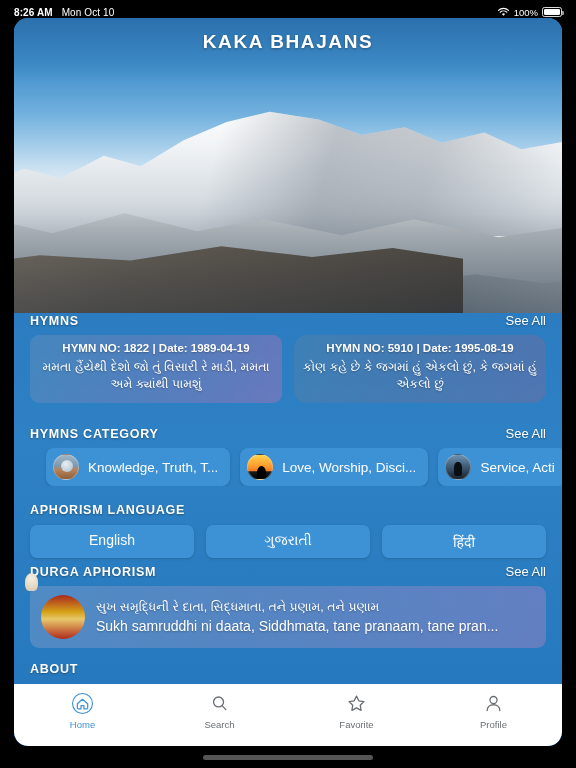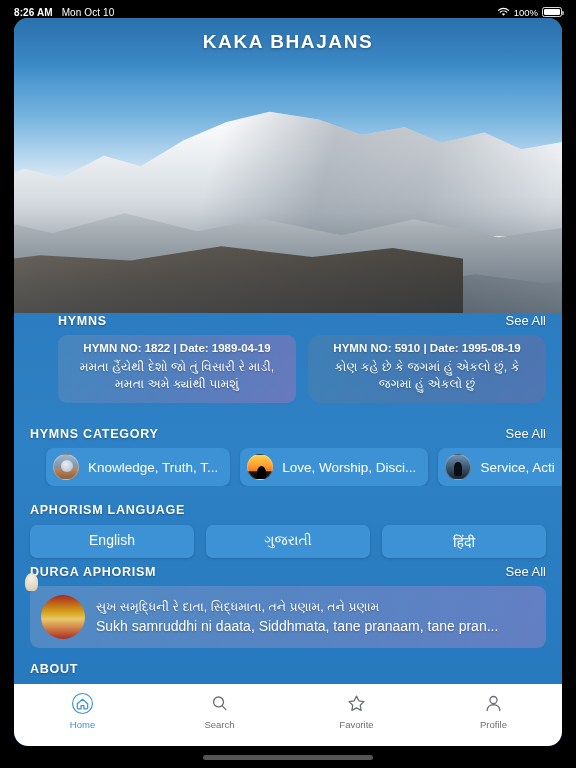--- a/index.html
+++ b/index.html
@@ -111,21 +111,21 @@
   .sec-title {
     color: #fff; font-size: 12.5px; font-weight: 700; letter-spacing: .75px;
     text-shadow: 0 1px 2px rgba(0,0,0,.35);
   }
   .see-all {
     color: #fff; font-size: 13px; font-weight: 400;
     text-shadow: 0 1px 2px rgba(0,0,0,.35);
   }
 
   
-  .sec-hymns { position: absolute; top: 295px; left: 0; width: 548px; padding-left: 28px; }
+  .sec-hymns { position: absolute; top: 295px; left: 0; width: 548px; }
   .hymn-row { display: flex; gap: 12px; padding: 0 16px; }
   .hymn-card {
     flex: 1 1 0; min-width: 0;
     border-radius: 9px;
     padding: 7px 9px 10px;
     background: linear-gradient(110deg, rgba(86,140,190,.62) 0%, rgba(104,128,186,.62) 45%, rgba(140,118,186,.62) 100%);
     backdrop-filter: blur(1px);
   }
   .hymn-card.b {
     background: linear-gradient(110deg, rgba(74,130,175,.60) 0%, rgba(86,118,168,.60) 50%, rgba(104,112,166,.60) 100%);

